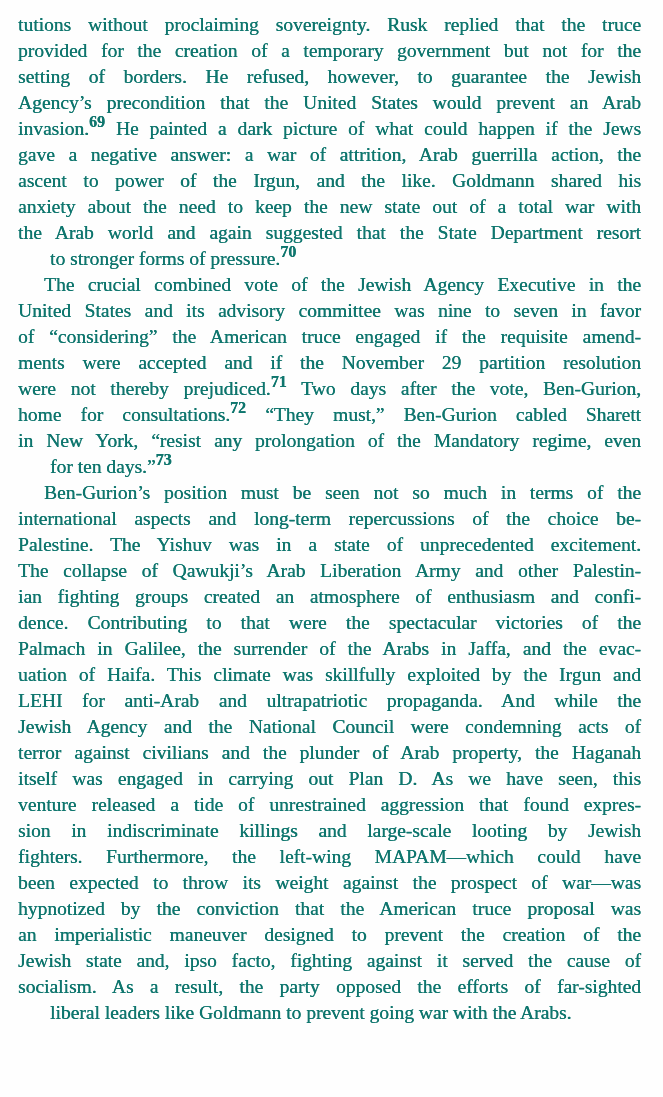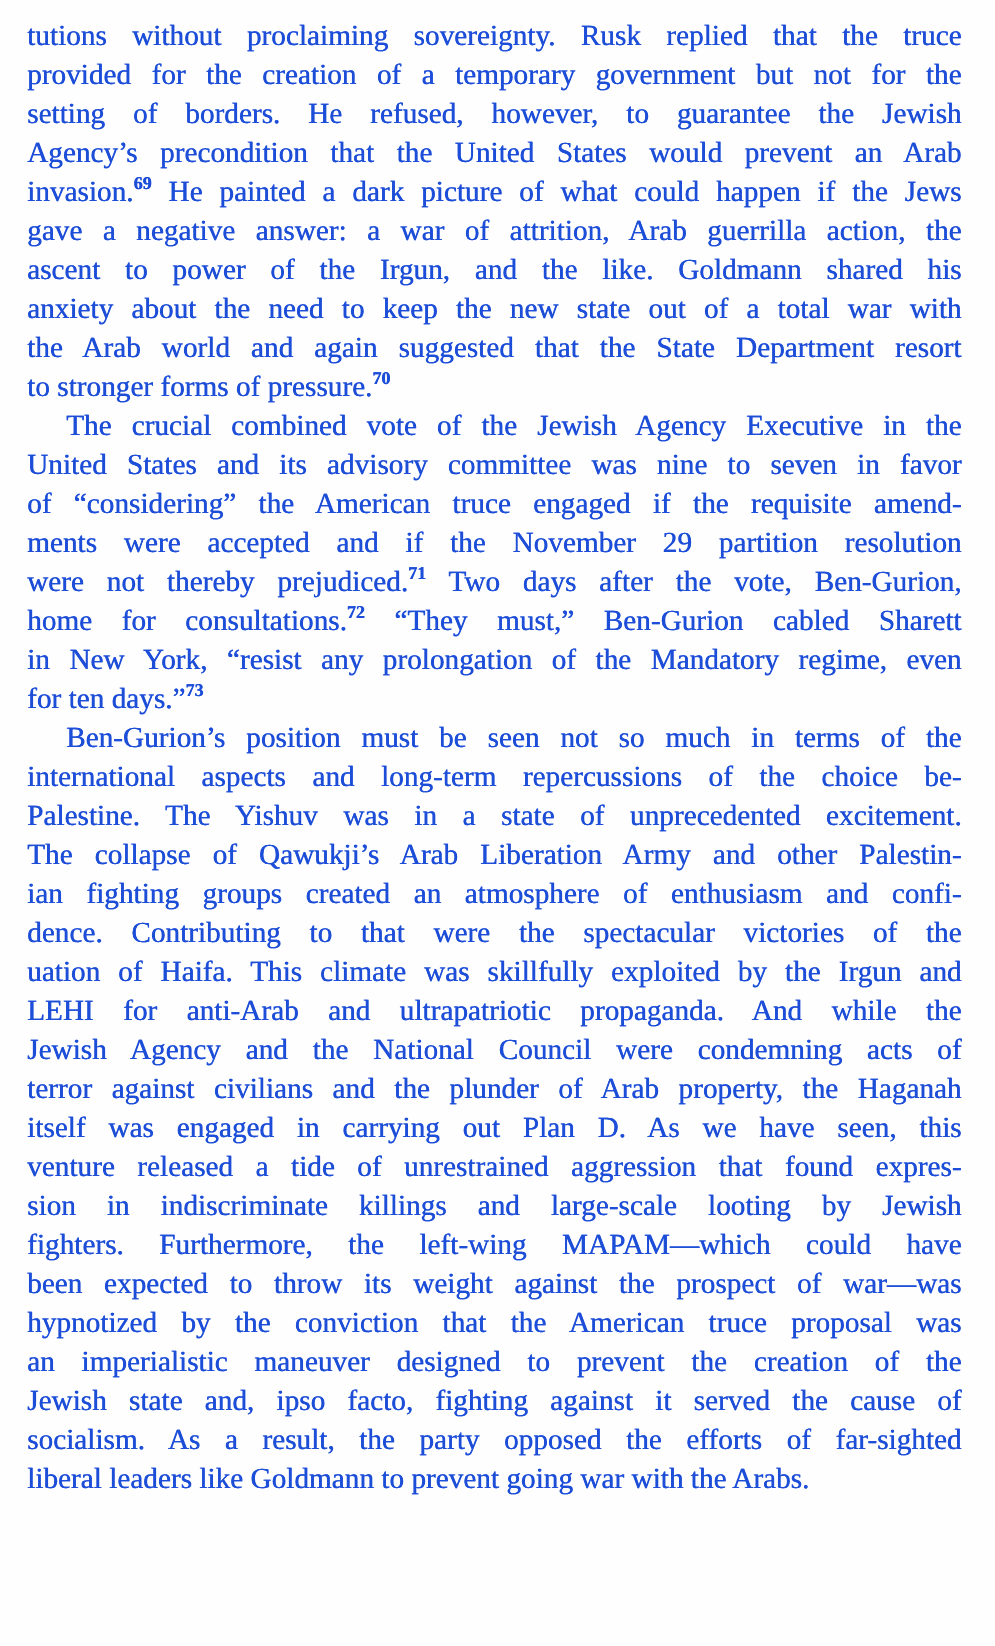--- a/index.html
+++ b/index.html
@@ -27,38 +27,39 @@
     line-height: 26px;
     height: 26px;
     text-align: justify;
     text-align-last: justify;
     white-space: normal;
     hyphens: none;
     text-shadow: 0.3px 0 0 currentColor;
   }
   .text-line.last {
     text-align-last: left;
+    margin-left: 32px;
   }
   .text-line.indent {
     padding-left: 26px;
   }
   .text-line sup {
-    font-size: 12px;
+    font-size: 16px;
     font-weight: 700;
     line-height: 0;
     position: relative;
     top: -1px;
     vertical-align: super;
     letter-spacing: 0;
   }
 </style>
 </head>
 <body>
 
-<div class="book-page" style="background: rgb(254, 254, 254); color: #1d4ed8;">
+<div class="book-page" style="background: rgb(254, 254, 254); color: #0f766e;">
     <div class="paragraph">
       <div class="text-line">tutions without proclaiming sovereignty. Rusk replied that the truce</div>
       <div class="text-line">provided for the creation of a temporary government but not for the</div>
       <div class="text-line">setting of borders. He refused, however, to guarantee the Jewish</div>
       <div class="text-line">Agency’s precondition that the United States would prevent an Arab</div>
       <div class="text-line">invasion.<sup>69</sup> He painted a dark picture of what could happen if the Jews</div>
       <div class="text-line">gave a negative answer: a war of attrition, Arab guerrilla action, the</div>
       <div class="text-line">ascent to power of the Irgun, and the like. Goldmann shared his</div>
       <div class="text-line">anxiety about the need to keep the new state out of a total war with</div>
       <div class="text-line">the Arab world and again suggested that the State Department resort</div>
@@ -74,20 +75,21 @@
       <div class="text-line">in New York, “resist any prolongation of the Mandatory regime, even</div>
       <div class="text-line last">for ten days.”<sup>73</sup></div>
     </div>
     <div class="paragraph">
       <div class="text-line indent">Ben-Gurion’s position must be seen not so much in terms of the</div>
       <div class="text-line">international aspects and long-term repercussions of the choice be-</div>
       <div class="text-line">Palestine. The Yishuv was in a state of unprecedented excitement.</div>
       <div class="text-line">The collapse of Qawukji’s Arab Liberation Army and other Palestin-</div>
       <div class="text-line">ian fighting groups created an atmosphere of enthusiasm and confi-</div>
       <div class="text-line">dence. Contributing to that were the spectacular victories of the</div>
+      <div class="text-line">Palmach in Galilee, the surrender of the Arabs in Jaffa, and the evac-</div>
       <div class="text-line">uation of Haifa. This climate was skillfully exploited by the Irgun and</div>
       <div class="text-line">LEHI for anti-Arab and ultrapatriotic propaganda. And while the</div>
       <div class="text-line">Jewish Agency and the National Council were condemning acts of</div>
       <div class="text-line">terror against civilians and the plunder of Arab property, the Haganah</div>
       <div class="text-line">itself was engaged in carrying out Plan D. As we have seen, this</div>
       <div class="text-line">venture released a tide of unrestrained aggression that found expres-</div>
       <div class="text-line">sion in indiscriminate killings and large-scale looting by Jewish</div>
       <div class="text-line">fighters. Furthermore, the left-wing MAPAM—which could have</div>
       <div class="text-line">been expected to throw its weight against the prospect of war—was</div>
       <div class="text-line">hypnotized by the conviction that the American truce proposal was</div>

